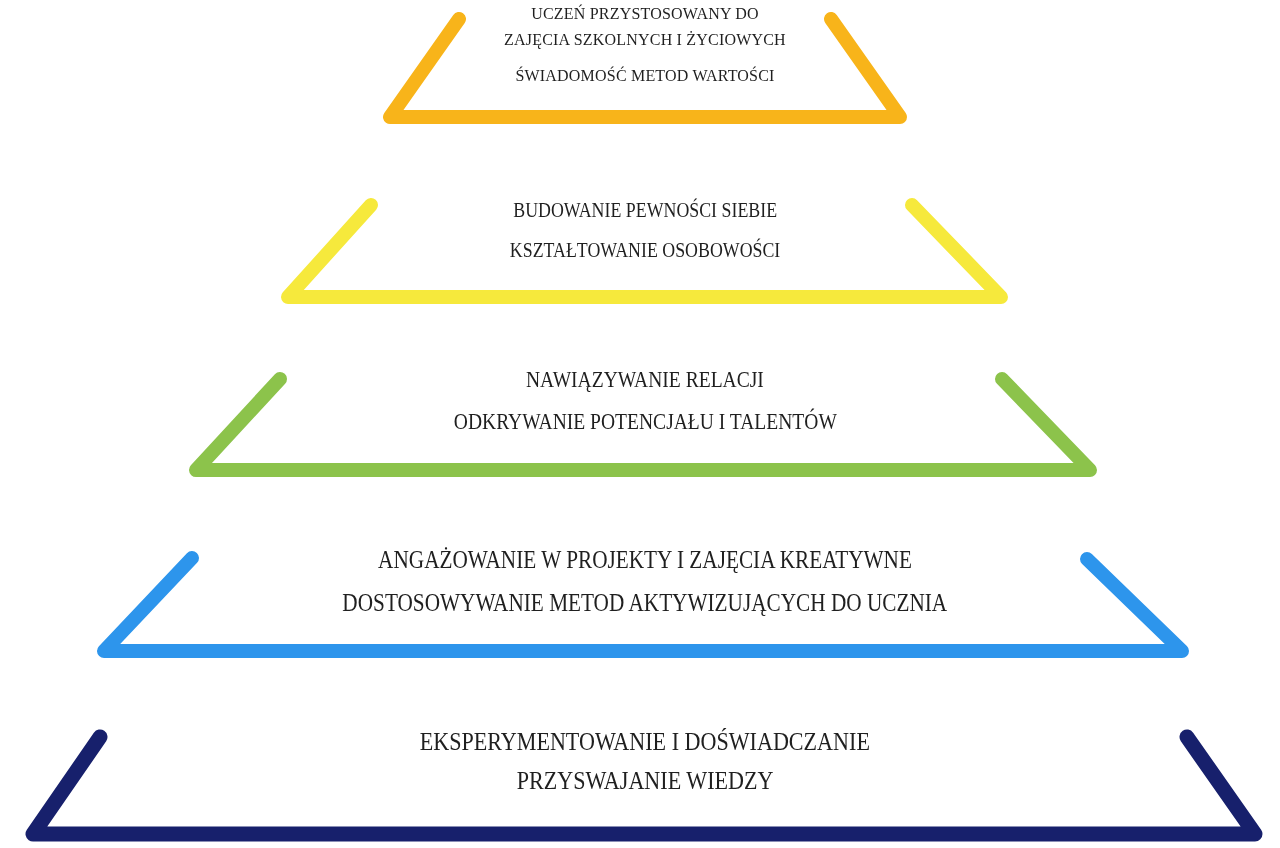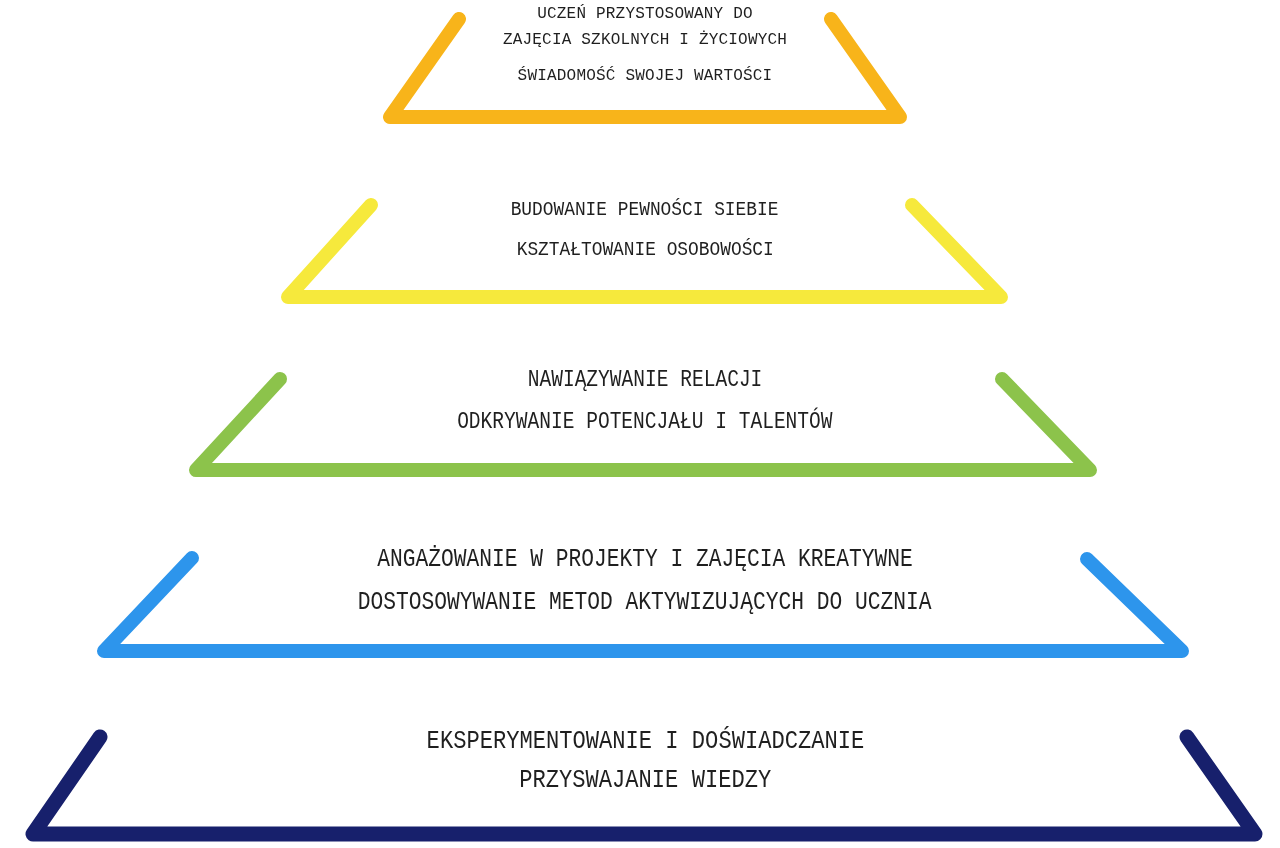--- a/index.html
+++ b/index.html
@@ -6,21 +6,21 @@
     margin: 0;
     padding: 0;
     background: #ffffff;
   }
   .canvas {
     position: relative;
     width: 1280px;
     height: 848px;
     background: #ffffff;
     overflow: hidden;
-    font-family: Liberation Mono, monospace;
+    font-family: Liberation Serif, serif;
   }
   .strokes {
     position: absolute;
     inset: 0;
     width: 1280px;
     height: 848px;
   }
   .line {
     position: absolute;
     left: 0;
@@ -49,21 +49,21 @@
   <svg class="strokes" viewBox="0 0 1280 848" aria-hidden="true">
     <path d="M 459 19 L 390 117 L 900 117 L 831 19" fill="none" stroke-width="14" stroke-linecap="round" stroke-linejoin="round" stroke="#F8B41A"></path>
     <path d="M 371 205 L 288 297 L 1001 297 L 912 205" fill="none" stroke-width="14" stroke-linecap="round" stroke-linejoin="round" stroke="#F6E93C"></path>
     <path d="M 280 379 L 196 470 L 1090 470 L 1002 379" fill="none" stroke-width="14" stroke-linecap="round" stroke-linejoin="round" stroke="#8CC34B"></path>
     <path d="M 192 558 L 104 651 L 1182 651 L 1087 559" fill="none" stroke-width="14" stroke-linecap="round" stroke-linejoin="round" stroke="#2D95EC"></path>
     <path d="M 100 737 L 33 834 L 1255 834 L 1187 737" fill="none" stroke-width="15" stroke-linecap="round" stroke-linejoin="round" stroke="#17206C"></path>
   </svg>
 
   <div class="line lvl1" style="top:3px"><span class="txt">UCZEŃ PRZYSTOSOWANY DO</span></div>
   <div class="line lvl1" style="top:29px"><span class="txt">ZAJĘCIA SZKOLNYCH I ŻYCIOWYCH</span></div>
-  <div class="line lvl1" style="top:65px"><span class="txt">ŚWIADOMOŚĆ SWOJEJ WARTOŚCI</span></div>
+  <div class="line lvl1" style="top:65px"><span class="txt">ŚWIADOMOŚĆ METOD WARTOŚCI</span></div>
 
   <div class="line lvl2 cond" style="top:197px"><span class="txt">BUDOWANIE PEWNOŚCI SIEBIE</span></div>
   <div class="line lvl2 cond" style="top:237px"><span class="txt">KSZTAŁTOWANIE OSOBOWOŚCI</span></div>
 
   <div class="line lvl3 cond" style="top:366px"><span class="txt">NAWIĄZYWANIE RELACJI</span></div>
   <div class="line lvl3 cond" style="top:408px"><span class="txt">ODKRYWANIE POTENCJAŁU I TALENTÓW</span></div>
 
   <div class="line lvl4 cond" style="top:545px"><span class="txt">ANGAŻOWANIE W PROJEKTY I ZAJĘCIA KREATYWNE</span></div>
   <div class="line lvl4 cond" style="top:588px"><span class="txt">DOSTOSOWYWANIE METOD AKTYWIZUJĄCYCH DO UCZNIA</span></div>
 

